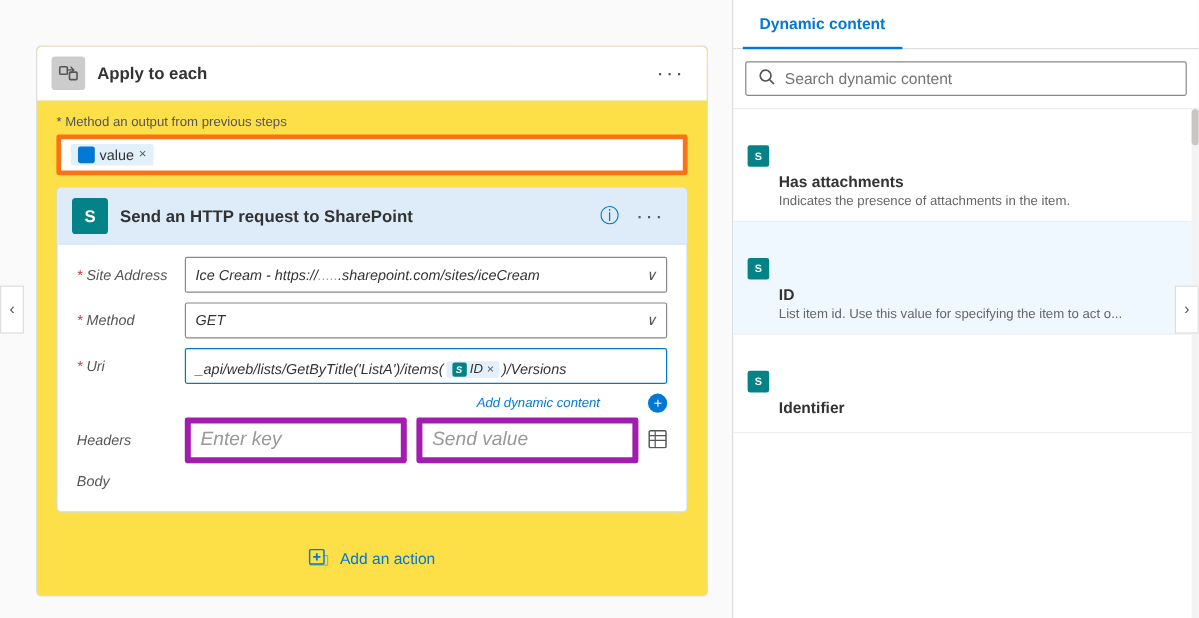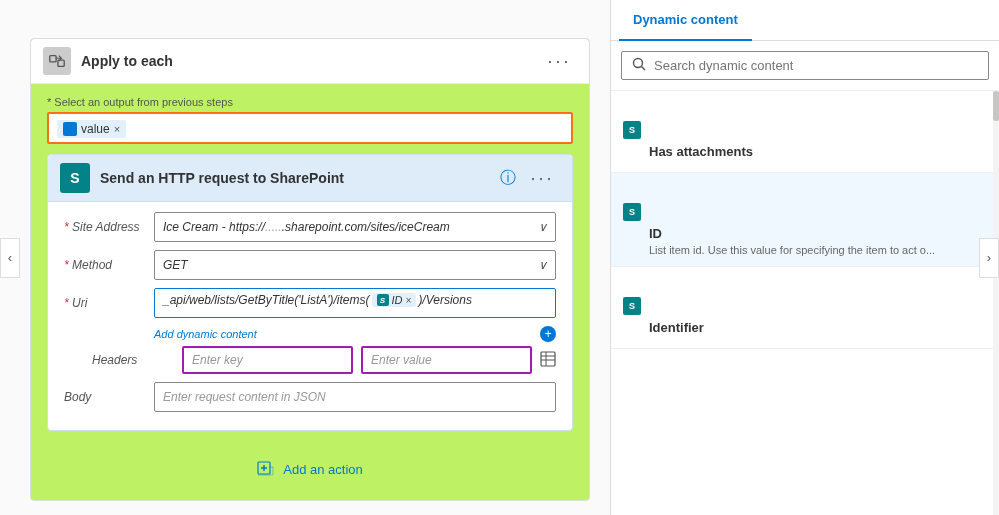--- a/index.html
+++ b/index.html
@@ -60,21 +60,21 @@
     .flow-canvas {
       width: 610px;
       background: #fafafa;
       padding: 20px 20px 20px 30px;
       position: relative;
       flex-shrink: 0;
     }
 
     
     .apply-each-card {
-      background: #bef264;
+      background: #fde047;
       border: 1px solid #ddd;
       border-radius: 4px;
       margin-top: 18px;
     }
 
     .card-header {
       display: flex;
       align-items: center;
       padding: 8px 12px;
       border-bottom: 1px solid #eee;
@@ -123,25 +123,25 @@
       margin-bottom: 4px;
     }
 
     .required::before {
       content: '* ';
       color: #d13438;
     }
 
     
     .tag-input {
-      border: 2px solid #f97316;
+      border: 4px solid #f97316;
       border-radius: 2px;
       padding: 4px 8px;
       display: flex;
-      align-items: flex-end;
+      align-items: flex-start;
       min-height: 32px;
       margin-bottom: 10px;
       background: white;
     }
 
     .tag {
       display: flex;
       align-items: center;
       background: #e1f0fb;
       border-radius: 2px;
@@ -241,21 +241,21 @@
 
     
     .uri-field {
       flex: 1;
       border: 1px solid #0078d4;
       border-radius: 2px;
       padding: 4px 8px;
       font-size: 12px;
       background: white;
       display: flex;
-      align-items: flex-start;
+      align-items: flex-end;
       min-height: 30px;
       flex-wrap: wrap;
     }
 
     .uri-text {
       color: #333;
     }
 
     .token-tag {
       display: inline-flex;
@@ -284,21 +284,21 @@
     .token-close {
       margin-left: 3px;
       cursor: pointer;
       font-size: 10px;
       color: #555;
     }
 
     .add-dynamic-link {
       display: flex;
       align-items: center;
-      justify-content: space-between;
+      justify-content: flex-end;
       font-size: 11px;
       color: #0078d4;
       cursor: pointer;
       margin-top: 2px;
       margin-left: 90px;
       margin-bottom: 4px;
       gap: 36px;
     }
 
     .add-dynamic-link .plus-icon {
@@ -312,35 +312,34 @@
       justify-content: center;
       font-size: 12px;
       margin-left: 4px;
     }
 
     
     .headers-row {
       display: flex;
       align-items: center;
       margin-bottom: 8px;
-      margin-left: 28px;
     }
 
     .headers-inputs {
       display: flex;
       flex: 1;
       gap: 8px;
     }
 
     .headers-input-key, .headers-input-val {
       flex: 1;
-      border: 2px solid #a21caf;
+      border: 5px solid #a21caf;
       border-radius: 2px;
       padding: 5px 8px;
-      font-size: 12px;
+      font-size: 16px;
       color: #999;
       background: white;
     }
 
     .table-icon {
       margin-left: 8px;
       color: #555;
       cursor: pointer;
     }
 
@@ -533,21 +532,21 @@
             <rect x="2" y="4" width="7" height="7" rx="1" fill="none" stroke="#555" stroke-width="1.5"></rect>
             <rect x="11" y="9" width="7" height="7" rx="1" fill="none" stroke="#555" stroke-width="1.5"></rect>
             <path d="M9 7h6M12 4l3 3-3 3" stroke="#555" stroke-width="1.2" fill="none"></path>
           </svg>
         </div>
         <span class="card-title">Apply to each</span>
         <span class="card-menu-btn">···</span>
       </div>
 
       <div class="card-body">
-        <div class="field-label">* Select an output from previous steps</div>
+        <div class="field-label">* Method an output from previous steps</div>
         <div class="tag-input">
           <div class="tag">
             <div class="tag-icon"></div>
             <span>value</span>
             <span class="tag-close">×</span>
           </div>
         </div>
 
         <div class="inner-card">
           <div class="inner-card-header">
@@ -595,38 +594,35 @@
               <span class="plus-icon">+</span>
             </div>
 
             <div class="headers-row">
               <div class="form-label">Headers</div>
               <div class="headers-inputs">
                 <div class="headers-input-key">
                   <span>Enter key</span>
                 </div>
                 <div class="headers-input-val">
-                  <span>Enter value</span>
+                  <span>Send value</span>
                 </div>
               </div>
               <div class="table-icon">
                 <svg width="16" height="16" viewBox="0 0 16 16" fill="#555">
                   <rect x="1" y="1" width="14" height="14" rx="1" fill="none" stroke="#555" stroke-width="1.2"></rect>
                   <line x1="1" y1="5" x2="15" y2="5" stroke="#555" stroke-width="1"></line>
                   <line x1="1" y1="9" x2="15" y2="9" stroke="#555" stroke-width="1"></line>
                   <line x1="6" y1="1" x2="6" y2="15" stroke="#555" stroke-width="1"></line>
                 </svg>
               </div>
             </div>
 
             <div class="form-row">
               <div class="form-label">Body</div>
-              <div class="form-input" style="color:#999;">
-                <span>Enter request content in JSON</span>
-              </div>
             </div>
 
           </div>
         </div>
 
         <div class="add-action-btn">
           <span class="add-action-icon">
             <svg width="18" height="18" viewBox="0 0 18 18">
               <rect x="1" y="3" width="12" height="12" rx="1" fill="none" stroke="#0078d4" stroke-width="1.2"></rect>
               <line x1="4" y1="9" x2="10" y2="9" stroke="#0078d4" stroke-width="1.5"></line>
@@ -664,20 +660,21 @@
 
     <div class="panel-scroll-area">
       <div class="panel-content">
 
 
         <div class="panel-item">
           <div class="panel-item-header">
             <div class="panel-item-icon">S</div>
             <span class="panel-item-title">Has attachments</span>
           </div>
+          <div class="panel-item-desc">Indicates the presence of attachments in the item.</div>
         </div>
 
         <div class="panel-item highlighted">
           <div class="panel-item-header">
             <div class="panel-item-icon">S</div>
             <span class="panel-item-title id-title">ID</span>
           </div>
           <div class="panel-item-desc">List item id. Use this value for specifying the item to act o...</div>
         </div>
 

